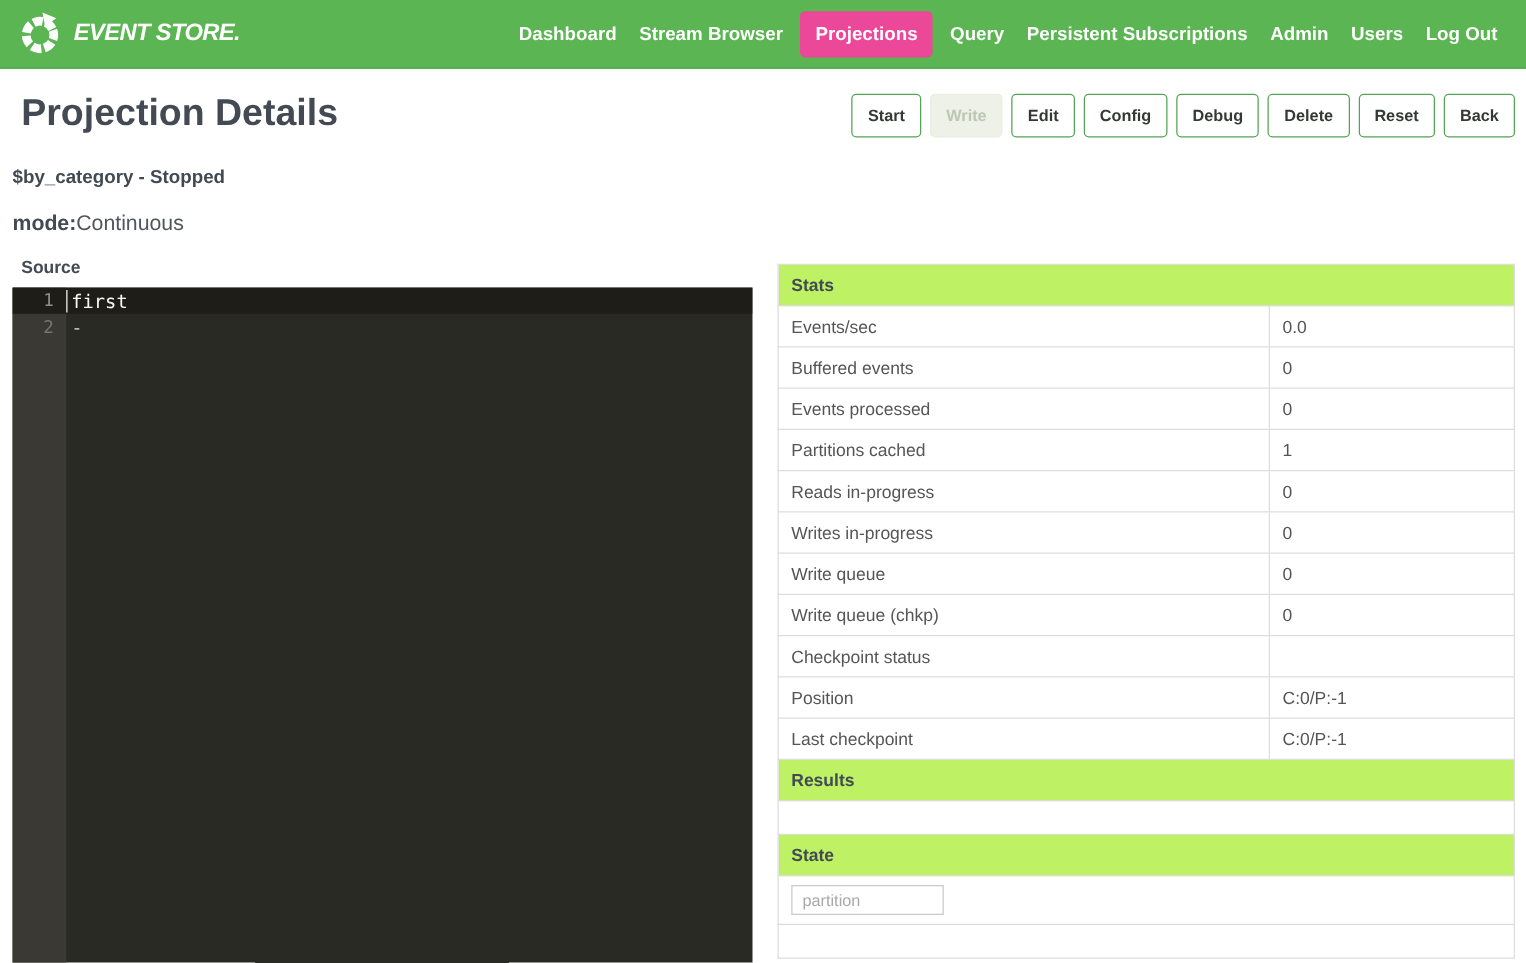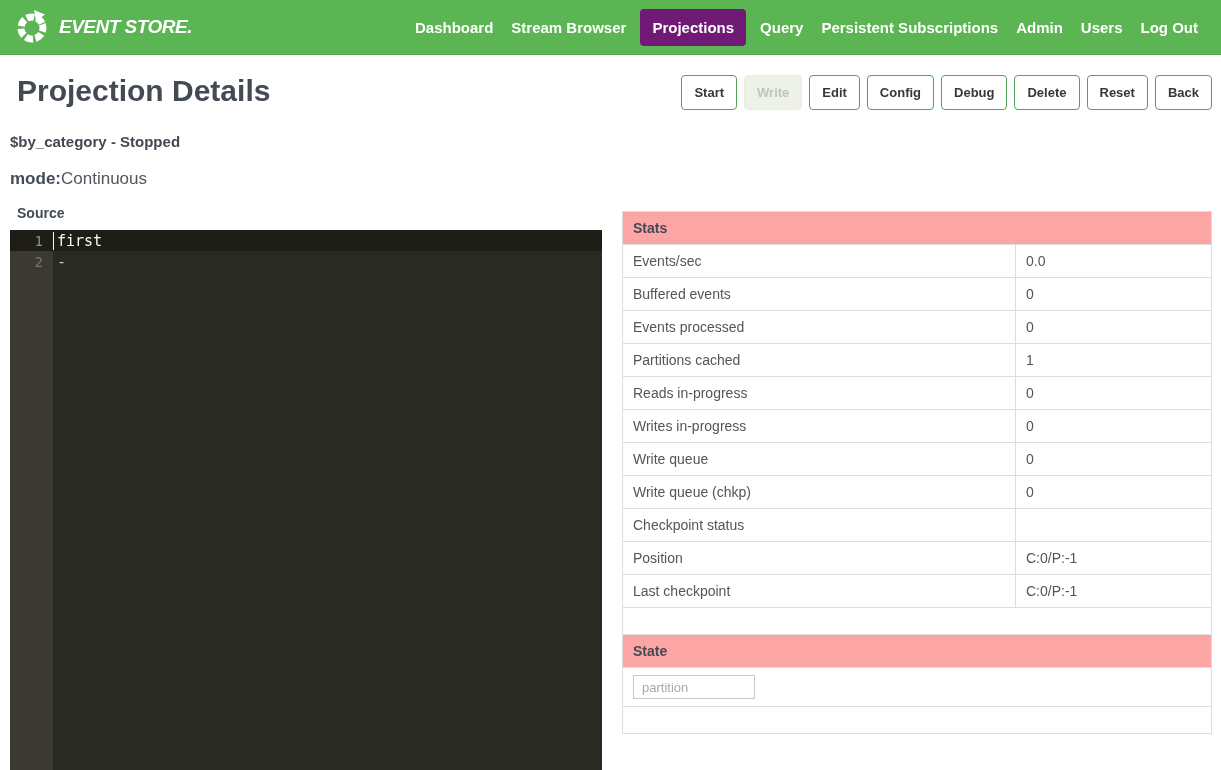--- a/index.html
+++ b/index.html
@@ -10,21 +10,21 @@
   .nav { height: 55px; background: #5ab552; display: flex; align-items: center;
          justify-content: space-between; padding: 0 14px 0 14px;
          border-bottom: 1px solid #4ea647; }
   .brand { display: flex; align-items: center; cursor: pointer; }
   .logo { width: 36px; height: 36px; margin-right: 9px; display: inline-flex; }
   .brand-text { color: #ffffff; font-weight: 700; font-style: italic; font-size: 19px;
                 letter-spacing: -0.5px; }
   .nav-items { display: flex; align-items: center; }
   .nav-item { color: #ffffff; font-weight: 700; font-size: 15px; padding: 10px 9px;
               text-decoration: none; cursor: pointer; border-radius: 4px; }
-  .nav-item.active { background: #701a75; padding: 10px 12px; margin: 0 5px; }
+  .nav-item.active { background: #ec4899; padding: 10px 12px; margin: 0 5px; }
 
   
   .page { padding: 0 9px; }
   .page-header { display: flex; justify-content: space-between; align-items: flex-start; }
   h1.title { font-size: 30px; font-weight: 700; color: #434a54; margin: 19px 0 0 8px; }
   .toolbar { margin-top: 20px; display: flex; }
   .btn { background: #ffffff; border: 1px solid #55a356; color: #333a35; font-size: 13px;
          font-family: "Liberation Sans", sans-serif; padding: 9px 12px; margin-left: 7px;
          border-radius: 4px; cursor: pointer; font-weight: bold; }
   .btn.disabled { background: #edf1e8; border-color: #e7eee3; color: #bcc8b4;
@@ -52,21 +52,21 @@
                 color: #8f8f89; font-size: 14px; }
   .ed-line:nth-child(2) .gutter-num { color: #77766f; }
   .code-text { padding-left: 4px; color: #f8f8f2; white-space: pre; }
   .code-text.with-cursor { border-left: 1px solid #f8f8f0; padding-left: 3px; }
   .ed-line:nth-child(2) .code-text { color: #c9c9c2; }
 
   
   table.detail { width: 100%; border-collapse: collapse; font-size: 14px; color: #555555;
                  margin-top: 6px; }
   table.detail td { border: 1px solid #dddddd; padding: 7px 10px; line-height: 18px; }
-  td.sec-head { background: #fca5a5; font-weight: 700; color: #434a54; }
+  td.sec-head { background: #bef264; font-weight: 700; color: #434a54; }
   td.val-col { width: 196px; }
   td.empty-row { height: 27px; padding: 3px 10px; }
   td.input-row { padding: 5px 7px; }
   .partition-input { width: 122px; height: 24px; border: 1px solid #c9c9c9; border-radius: 0;
                      padding: 2px 8px; font-size: 13px; color: #555;
                      font-family: "Liberation Sans", sans-serif; outline: none; }
   .partition-input::placeholder { color: #a9a9a9; }
 </style>
 </head>
 <body>
@@ -175,20 +175,23 @@
           <tr>
             <td>Position</td>
             <td class="val-col">C:0/P:-1</td>
           </tr>
           <tr>
             <td>Last checkpoint</td>
             <td class="val-col">C:0/P:-1</td>
           </tr>
 
           <tr>
+            <td class="sec-head" colspan="2">Results</td>
+          </tr>
+          <tr>
             <td class="empty-row" colspan="2"></td>
           </tr>
 
           <tr>
             <td class="sec-head" colspan="2">State</td>
           </tr>
           <tr>
             <td class="input-row" colspan="2">
               <input class="partition-input" type="text" placeholder="partition" style="">
             </td>

